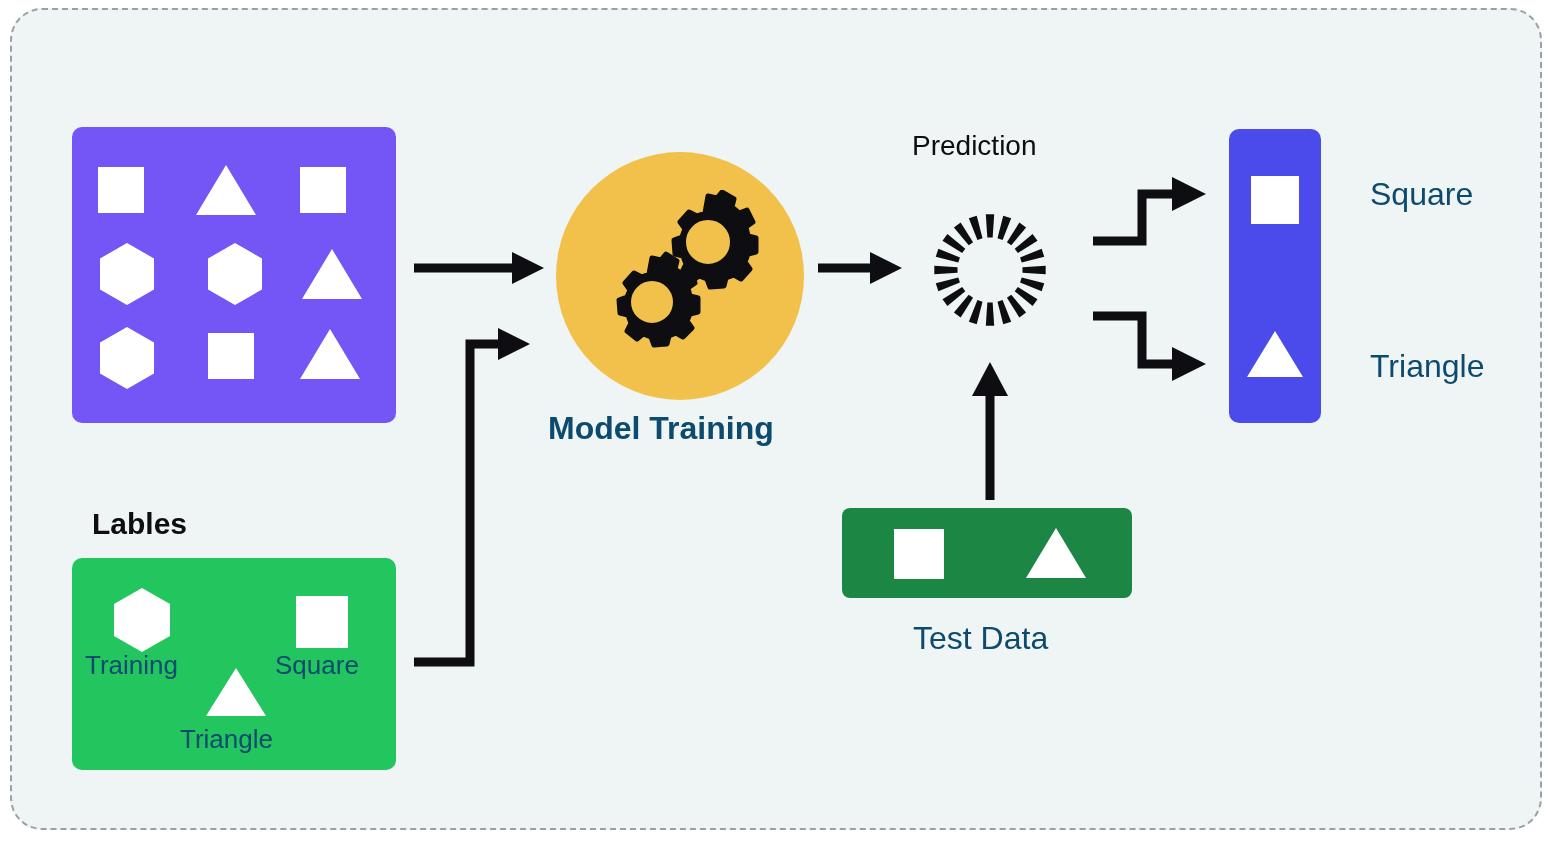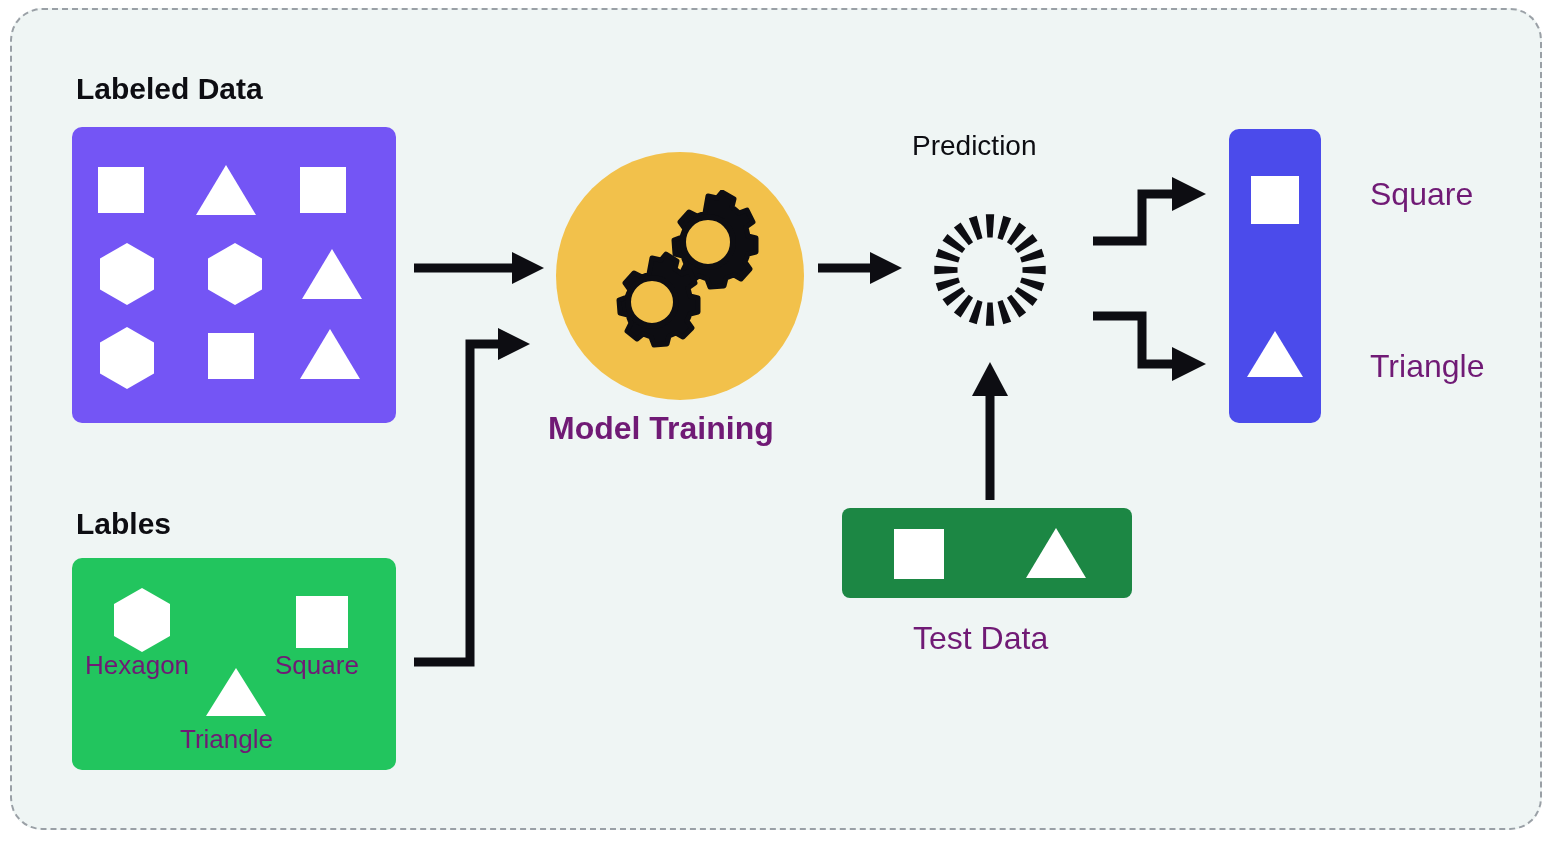--- a/index.html
+++ b/index.html
@@ -38,21 +38,21 @@
   .heading {
     position: absolute;
     color: #0d0d12;
     font-weight: bold;
     white-space: nowrap;
     line-height: 1;
   }
 
   .caption {
     position: absolute;
-    color: #701a75;
+    color: #0c4a6e;
     white-space: nowrap;
     line-height: 1;
   }
 
   
   .panel {
     position: absolute;
     box-sizing: border-box;
   }
 
@@ -141,47 +141,46 @@
     position: absolute;
   }
 </style>
 </head>
 <body>
 
 <div id="canvas">
 
   <div class="dashed-frame"></div>
 
-  <div class="heading" style="left:76px; top:74px; font-size:30px;">Labeled Data</div>
 
   <div class="panel" id="labeled-data-panel">
 
     <div class="shape sq" style="left:26px;  top:40px;  width:46px; height:46px;"></div>
     <div class="shape tri" style="left:124px; top:38px; border-left-width:30px; border-right-width:30px; border-bottom-width:50px;"></div>
     <div class="shape sq" style="left:228px; top:40px;  width:46px; height:46px;"></div>
 
     <div class="shape hexa" style="left:28px;  top:116px; width:54px; height:62px;"></div>
     <div class="shape hexa" style="left:136px; top:116px; width:54px; height:62px;"></div>
     <div class="shape tri" style="left:230px; top:122px; border-left-width:30px; border-right-width:30px; border-bottom-width:50px;"></div>
 
     <div class="shape hexa" style="left:28px;  top:200px; width:54px; height:62px;"></div>
     <div class="shape sq" style="left:136px; top:206px; width:46px; height:46px;"></div>
     <div class="shape tri" style="left:228px; top:202px; border-left-width:30px; border-right-width:30px; border-bottom-width:50px;"></div>
   </div>
 
-  <div class="heading" style="left:76px; top:509px; font-size:30px;">Lables</div>
+  <div class="heading" style="left:92px; top:509px; font-size:30px;">Lables</div>
 
   <div class="panel" id="labels-panel">
 
     <div class="shape hexa" style="left:42px; top:30px; width:56px; height:64px;"></div>
     <div class="shape sq" style="left:224px; top:38px; width:52px; height:52px;"></div>
     <div class="shape tri" style="left:134px; top:110px; border-left-width:30px; border-right-width:30px; border-bottom-width:48px;"></div>
   </div>
 
-  <div class="caption" style="left:85px; top:652px; font-size:26px;">Hexagon</div>
+  <div class="caption" style="left:85px; top:652px; font-size:26px;">Training</div>
   <div class="caption" style="left:275px; top:652px; font-size:26px;">Square</div>
   <div class="caption" style="left:180px; top:726px; font-size:26px;">Triangle</div>
 
   <div id="model-circle"></div>
 
   <svg class="icon-svg" style="left:596px; top:190px;" width="172" height="172" viewBox="0 0 172 172">
 
     <g transform="translate(112,52)" fill="none" stroke="#0d0d12" stroke-width="6" stroke-linejoin="round" stroke-linecap="round">
       <path d="M 0,-46 L 9,-44 L 14,-50 L 26,-43 L 24,-35 L 31,-29
                L 39,-32 L 45,-20 L 38,-15 L 40,-6 L 48,-4 L 48,10

